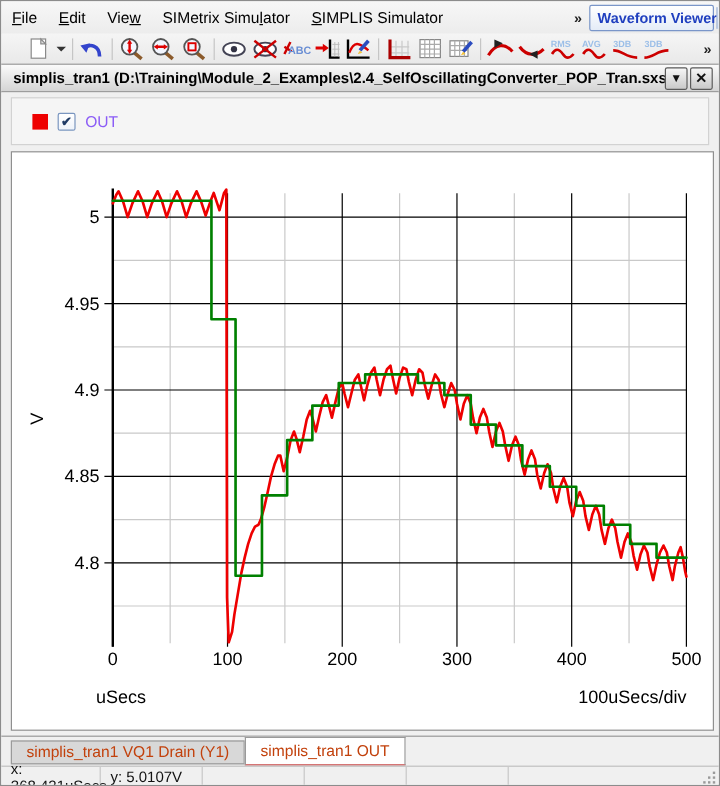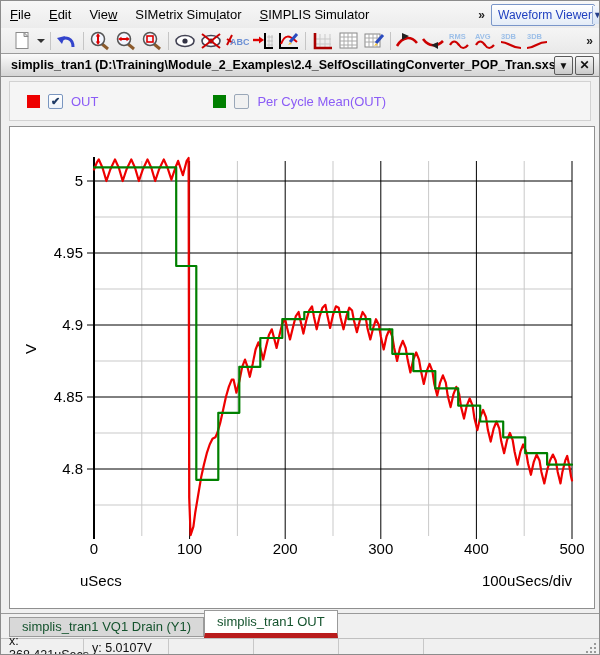--- a/index.html
+++ b/index.html
@@ -6,27 +6,27 @@
   body{width:600px;height:655px;position:relative;background:#f0f0f0;
        font-family:"Liberation Sans",sans-serif;box-sizing:border-box;
        border:1px solid #8c8c8c;overflow:hidden;}
   
   .menubar{position:absolute;left:0;top:0;width:100%;height:27px;
            background:linear-gradient(#f7f7f7,#ececec);display:flex;align-items:center;
            font-size:13px;color:#000;text-align:right;}
   .menu-item{padding:0 9px;height:27px;line-height:27px;cursor:default;}
   .menu-chevron{margin-left:auto;margin-right:6px;font-weight:bold;font-size:12px;color:#222;}
   .combo{width:102px;height:20px;margin-right:4px;border:1px solid #7a96c9;border-radius:2px;
-         background:linear-gradient(#ffffff,#e4ecf7);display:flex;align-items:center;}
+         background:linear-gradient(#ffffff,#e4ecf7);display:flex;align-items:center;font-weight:bold;}
   .combo .val{flex:1;font-size:12px;color:#1f3fbf;padding-left:6px;white-space:nowrap;}
   .combo .arrow{width:16px;height:18px;border-left:1px solid #9ab0d4;display:flex;align-items:center;
          justify-content:center;font-size:9px;color:#27408b;background:linear-gradient(#f3f7fd,#d8e4f5);}
   
   .toolbar{position:absolute;left:0;top:27px;width:100%;height:25px;
-           background:linear-gradient(#f5f5f5,#e9e9e9);display:flex;align-items:center;padding-left:8px;box-sizing:border-box;}
+           background:linear-gradient(#f5f5f5,#e9e9e9);display:flex;align-items:center;padding-left:18px;box-sizing:border-box;}
   .tb{width:26px;height:22px;display:flex;align-items:center;justify-content:center;border-radius:2px;}
   .tb-dd{width:12px;height:22px;display:flex;align-items:center;justify-content:center;font-size:8px;color:#333;}
   .tsep{width:1px;height:18px;background:#c5c5c5;margin:0 3px;}
   .tb-overflow{margin-left:auto;margin-right:6px;font-weight:bold;font-size:12px;color:#222;}
   
   .childbar{position:absolute;left:0;top:52px;width:100%;height:24px;box-sizing:border-box;
             background:linear-gradient(#fbfbfb,#d4d4d4);border-top:1px solid #9b9b9b;border-bottom:1px solid #8a8a8a;
             display:flex;align-items:center;}
   .childbar .title{font-size:12.5px;font-weight:bold;color:#000;padding-left:10px;flex:1;
             white-space:nowrap;overflow:hidden;}
@@ -46,23 +46,23 @@
       display:flex;align-items:center;justify-content:center;font-size:11px;font-weight:bold;color:#1f3b66;}
   .cb.unchecked{border-color:#9aa7b8;background:#f1f1f1;}
   .leg-label{font-size:13px;color:#8b5cf6;}
   .plot-panel{position:absolute;left:8px;top:49px;width:584px;height:481px;background:#fff;
               border:1px solid #8f8f8f;box-sizing:content-box;}
   .plot-panel svg{display:block;}
   .tick{font-family:"Liberation Sans",sans-serif;font-size:15px;fill:#000;}
   
   .tabbar{position:absolute;left:0;top:612px;width:100%;height:25px;background:#f0f0f0;
           border-top:1px solid #9a9a9a;display:flex;align-items:flex-end;padding-left:8px;box-sizing:border-box;}
-  .tab{font-size:13px;color:#14532d;padding:0 12px;border:1px solid #9a9a9a;white-space:nowrap;}
+  .tab{font-size:13px;color:#c2410c;padding:0 12px;border:1px solid #9a9a9a;white-space:nowrap;}
   .tab.inactive{background:#d8d8d8;height:18px;line-height:18px;margin-bottom:1px;}
-  .tab.active{background:#fff;height:22px;line-height:22px;border-bottom:5px solid #b91c1c;}
+  .tab.active{background:#fff;height:22px;line-height:22px;border-bottom:1px solid #b91c1c;}
   
   .statusbar{position:absolute;left:0;top:637px;width:100%;height:18px;background:#f0f0f0;
              border-top:1px solid #c0c0c0;display:flex;align-items:center;font-size:12.5px;color:#111;}
   .scell{height:100%;display:flex;align-items:center;padding-left:8px;box-sizing:border-box;
          border-right:1px solid #c8c8c8;}
   .scell.c1{width:83px;} .scell.c2{width:85px;} .scell.e{width:85px;}
   .grip{margin-left:auto;margin-right:3px;width:10px;height:10px;position:relative;}
   .grip::after{content:"";position:absolute;right:0;bottom:0;width:2px;height:2px;background:#9a9a9a;
         box-shadow:-4px 0 #9a9a9a,-8px 0 #9a9a9a,0 -4px #9a9a9a,-4px -4px #9a9a9a,0 -8px #9a9a9a;}
 </style>
@@ -231,25 +231,20 @@
   <span class="winbtn">▼</span>
   <span class="winbtn close">✕</span>
 </div>
 
 <div class="graph-area">
   <div class="legend-strip">
     <div class="leg-group first">
       <span class="swatch" style="background:#ee0000"></span>
       <span class="cb">✔</span>
       <span class="leg-label">OUT</span>
-    </div>
-    <div class="leg-group second">
-      <span class="swatch" style="background:#008000"></span>
-      <span class="cb unchecked"></span>
-      <span class="leg-label">Per Cycle Mean(OUT)</span>
     </div>
   </div>
   <div class="plot-panel">
     <svg id="chart-svg" width="584" height="481" viewBox="0 0 584 481">
         <line x1="131.8" y1="34" x2="131.8" y2="409" stroke="#c9c9c9"></line>
         <line x1="227.4" y1="34" x2="227.4" y2="409" stroke="#c9c9c9"></line>
         <line x1="323.0" y1="34" x2="323.0" y2="409" stroke="#c9c9c9"></line>
         <line x1="418.6" y1="34" x2="418.6" y2="409" stroke="#c9c9c9"></line>
         <line x1="514.2" y1="34" x2="514.2" y2="409" stroke="#c9c9c9"></line>
         <line x1="84" y1="90.0" x2="562" y2="90.0" stroke="#c9c9c9"></line>

